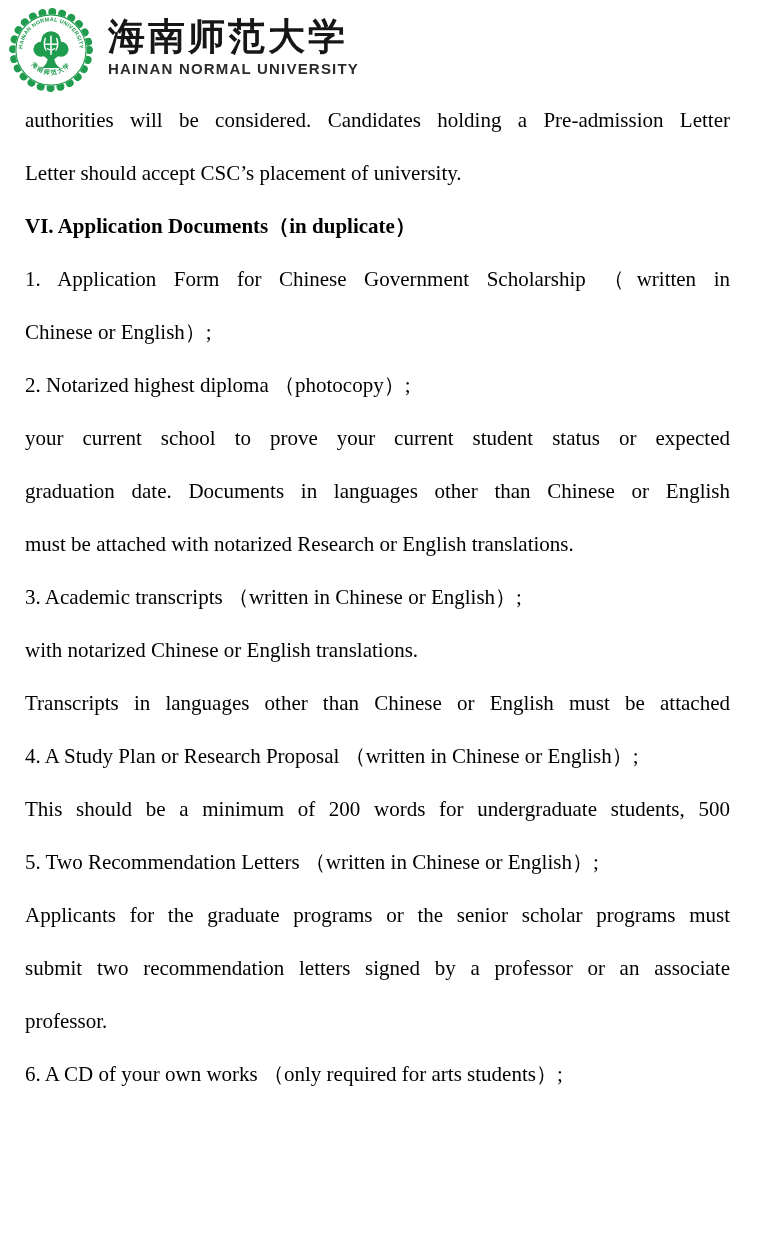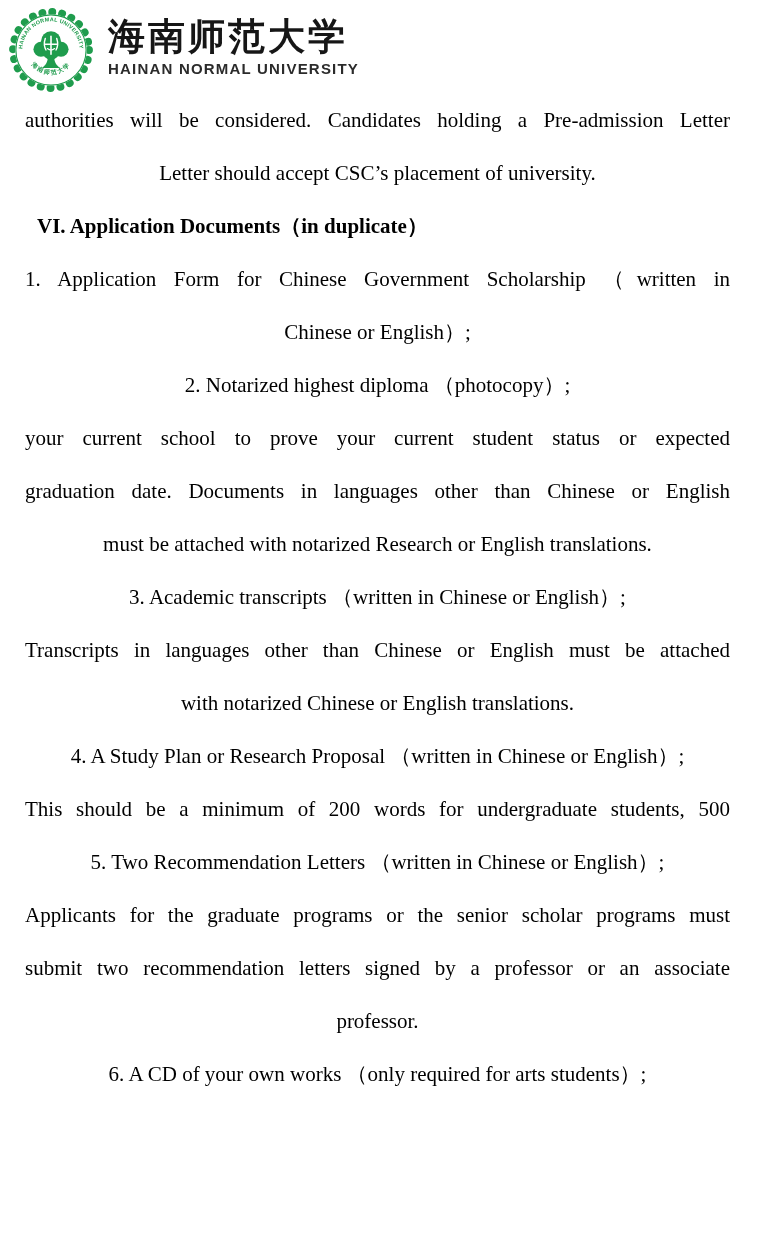--- a/index.html
+++ b/index.html
@@ -61,27 +61,26 @@
     line-height: 53px;
     height: 53px;
     white-space: normal;
     overflow: visible;
   }
   .line.justify {
     text-align: justify;
     text-align-last: justify;
   }
   .line.left {
-    text-align: center;
+    text-align: left;
     font-family: Liberation Serif, serif;
   }
   .line.heading {
     text-align: left;
     font-weight: bold;
-    margin-left: 12px;
   }
 </style>
 </head>
 <body>
 
 <div class="page">
 
   <div class="header">
 
     <svg class="seal" viewBox="0 0 120 120" xmlns="http://www.w3.org/2000/svg">
@@ -127,22 +126,22 @@
       <div class="line justify">authorities will be considered. Candidates holding a Pre-admission Letter</div>
       <div class="line left">Letter should accept CSC’s placement of university.</div>
       <div class="line heading">VI. Application Documents（in duplicate）</div>
       <div class="line justify">1. Application Form for Chinese Government Scholarship （written in</div>
       <div class="line left">Chinese or English）;</div>
       <div class="line left">2. Notarized highest diploma （photocopy）;</div>
       <div class="line justify">your current school to prove your current student status or expected</div>
       <div class="line justify">graduation date. Documents in languages other than Chinese or English</div>
       <div class="line left">must be attached with notarized Research or English translations.</div>
       <div class="line left">3. Academic transcripts （written in Chinese or English）;</div>
+      <div class="line left">with notarized Chinese or English translations.</div>
       <div class="line justify">Transcripts in languages other than Chinese or English must be attached</div>
-      <div class="line left">with notarized Chinese or English translations.</div>
       <div class="line left">4. A Study Plan or Research Proposal （written in Chinese or English）;</div>
       <div class="line justify">This should be a minimum of 200 words for undergraduate students, 500</div>
       <div class="line left">5. Two Recommendation Letters （written in Chinese or English）;</div>
       <div class="line justify">Applicants for the graduate programs or the senior scholar programs must</div>
       <div class="line justify">submit two recommendation letters signed by a professor or an associate</div>
       <div class="line left">professor.</div>
       <div class="line left">6. A CD of your own works （only required for arts students）;</div>
     </div>
 
 </div>

